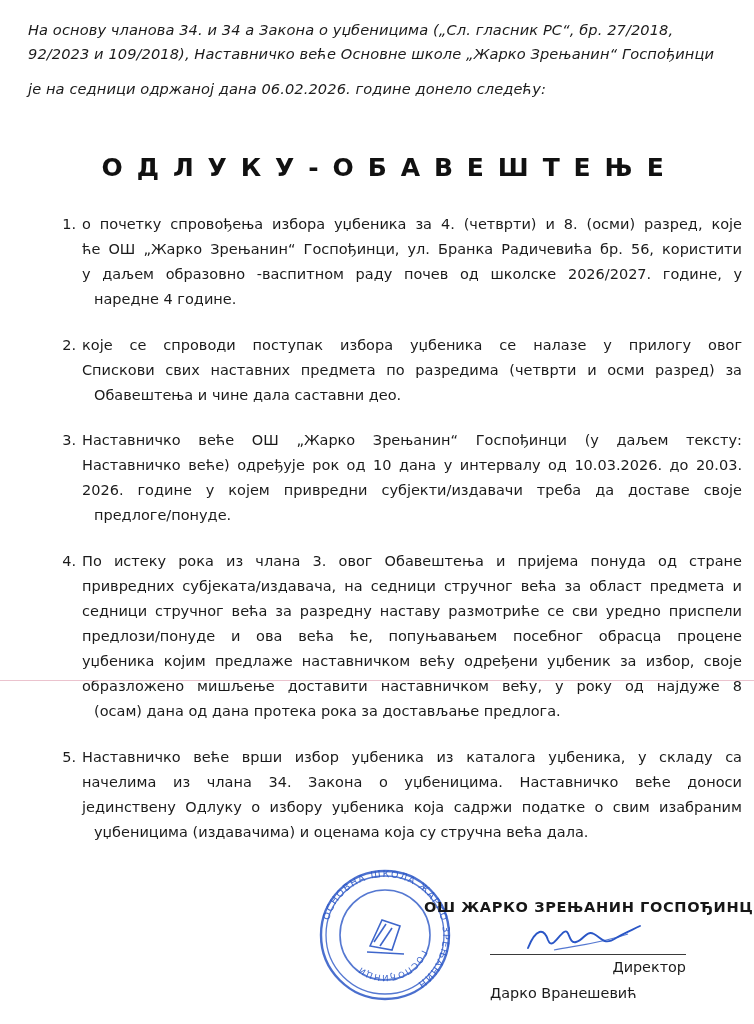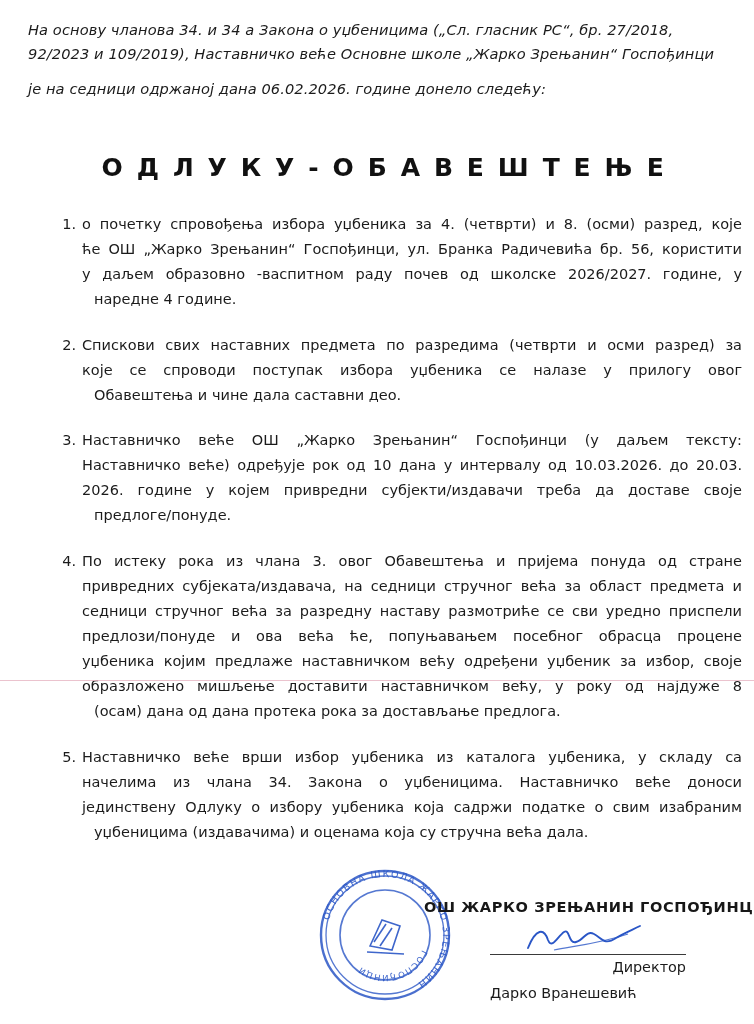--- a/index.html
+++ b/index.html
@@ -157,43 +157,43 @@
     font-size: 14.4px;
   }
 </style>
 </head>
 <body>
 
 <div class="page">
 
   <div class="preamble">
     <span class="ln">На основу чланова 34. и 34 а  Закона о уџбеницима („Сл. гласник РС“, бр. 27/2018,</span>
-    <span class="ln">92/2023 и 109/2019), Наставничко веће Основне школе „Жарко Зрењанин“ Госпођинци</span>
+    <span class="ln">92/2023 и 109/2018), Наставничко веће Основне школе „Жарко Зрењанин“ Госпођинци</span>
     <span class="ln last">је на седници одржаној дана 06.02.2026. године донело следећу:</span>
   </div>
 
   <div class="title">О Д Л У К У  - О Б А В Е Ш Т Е Њ Е</div>
 
   <ol class="items">
 
     <li>
       <span class="num">1.</span>
       <span class="body">
         <span class="ln">о почетку  спровођења избора уџбеника  за 4. (четврти) и 8. (осми) разред, које</span>
         <span class="ln">ће ОШ „Жарко Зрењанин“ Госпођинци, ул. Бранка Радичевића бр. 56, користити</span>
         <span class="ln">у даљем образовно -васпитном раду почев од  школске  2026/2027. године, у</span>
         <span class="ln last">наредне 4 године.</span>
       </span>
     </li>
 
     <li>
       <span class="num">2.</span>
       <span class="body">
+        <span class="ln">које се спроводи поступак избора уџбеника се налазе у прилогу овог</span>
         <span class="ln">Спискови свих наставних предмета по разредима (четврти и осми разред) за</span>
-        <span class="ln">које се спроводи поступак избора уџбеника се налазе у прилогу овог</span>
         <span class="ln last">Обавештења и чине дала саставни део.</span>
       </span>
     </li>
 
     <li>
       <span class="num">3.</span>
       <span class="body">
         <span class="ln">Наставничко веће ОШ „Жарко Зрењанин“ Госпођинци (у даљем тексту:</span>
         <span class="ln">Наставничко веће)  одређује рок од 10 дана у интервалу од 10.03.2026. до 20.03.</span>
         <span class="ln">2026. године у којем привредни субјекти/издавачи треба да доставе своје</span>

